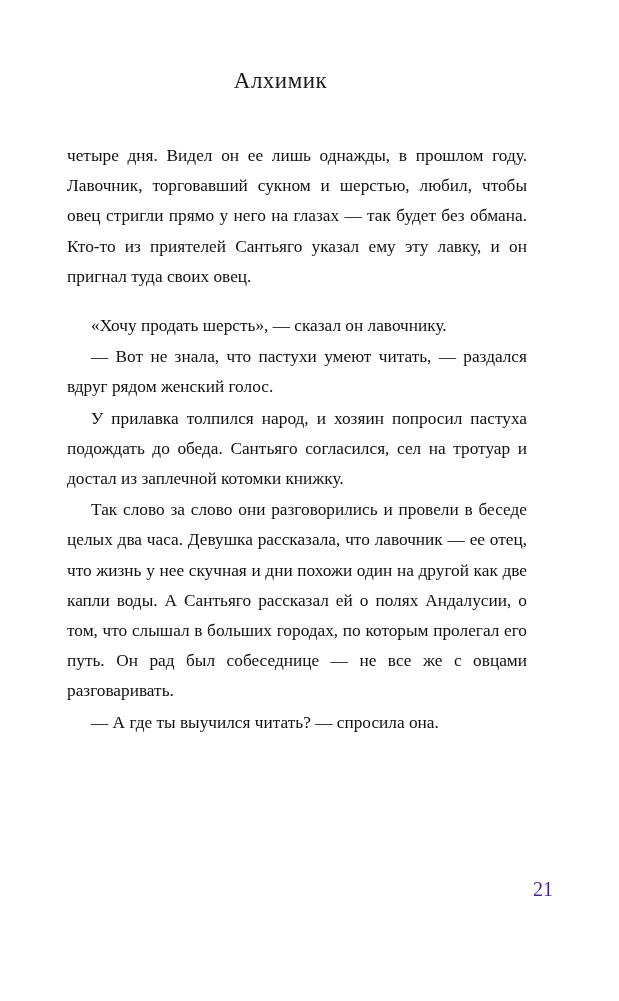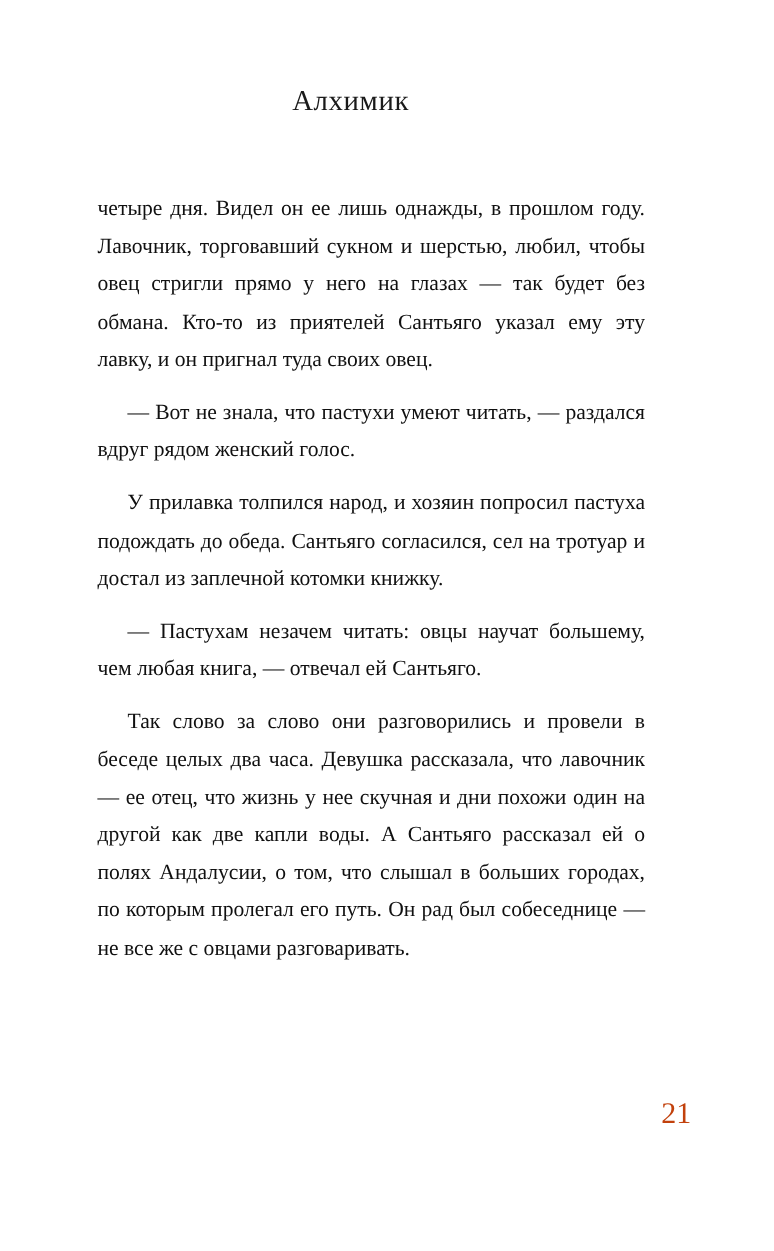--- a/index.html
+++ b/index.html
@@ -32,53 +32,54 @@
     font-weight: 400;
     color: #1a1a1a;
   }
   .text-block {
     position: absolute;
     top: 140px;
     left: 66px;
     width: 462px;
   }
   .para {
-    margin: 12px;
+    margin: 1px;
     font-size: 17.3px;
     line-height: 30.2px;
     text-align: justify;
     text-justify: inter-word;
     color: #101010;
   }
   .para.indent {
     text-indent: 24px;
   }
   .para.gap {
     margin-top: 19px;
   }
   .folio {
     position: absolute;
     top: 878px;
     left: 0;
     width: 553px;
     text-align: right;
-    font-size: 24px;
-    color: #c2410c;
+    font-size: 20px;
+    color: #4c1d95;
   }
 </style>
 </head>
 <body>
 
 <div class="page">
 
   <div class="running-head">Алхимик</div>
 
   <div class="text-block">
     <p class="para">четыре дня. Видел он ее лишь однажды, в прошлом году. Лавочник, торговавший сукном и шерстью, любил, чтобы овец стригли прямо у него на глазах — так будет без обмана. Кто-то из приятелей Сантьяго указал ему эту лавку, и он пригнал туда своих овец.</p>
+    <p class="para indent gap">«Хочу продать шерсть», — сказал он лавочнику.</p>
     <p class="para indent">— Вот не знала, что пастухи умеют читать, — раздался вдруг рядом женский голос.</p>
     <p class="para indent">У прилавка толпился народ, и хозяин попросил пастуха подождать до обеда. Сантьяго согласился, сел на тротуар и достал из заплечной котомки книжку.</p>
-    <p class="para indent">— Пастухам незачем читать: овцы научат большему, чем любая книга, — отвечал ей Сантьяго.</p>
     <p class="para indent">Так слово за слово они разговорились и провели в беседе целых два часа. Девушка рассказала, что лавочник — ее отец, что жизнь у нее скучная и дни похожи один на другой как две капли воды. А Сантьяго рассказал ей о полях Андалусии, о том, что слышал в больших городах, по которым пролегал его путь. Он рад был собеседнице — не все же с овцами разговаривать.</p>
+    <p class="para indent">— А где ты выучился читать? — спросила она.</p>
   </div>
 
   <div class="folio">21</div>
 
 </div>
 
 </body></html>

